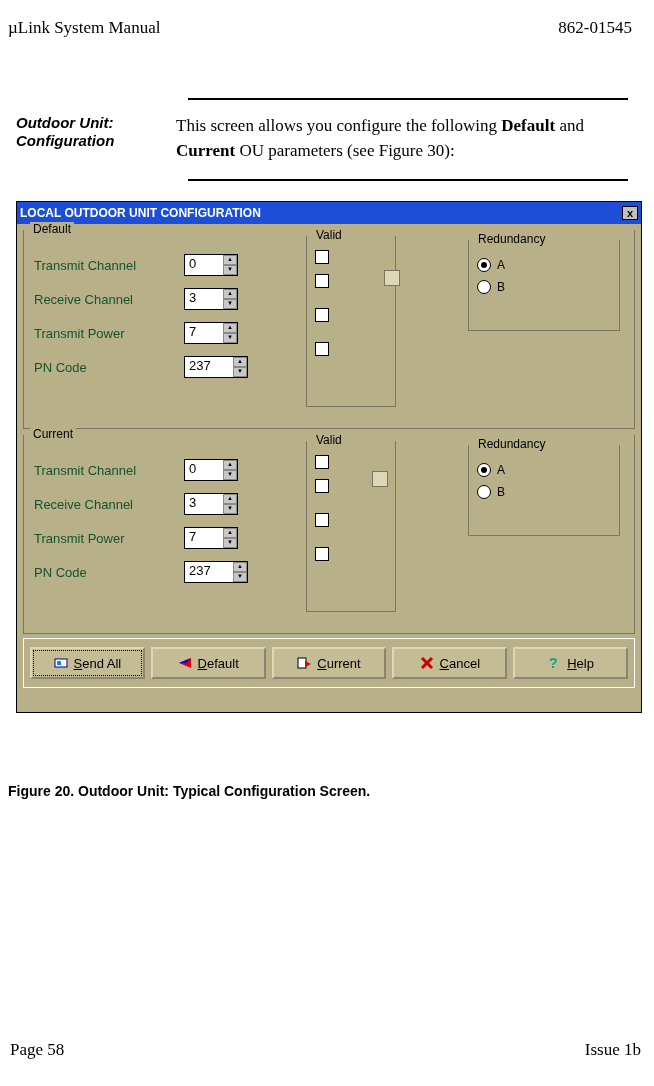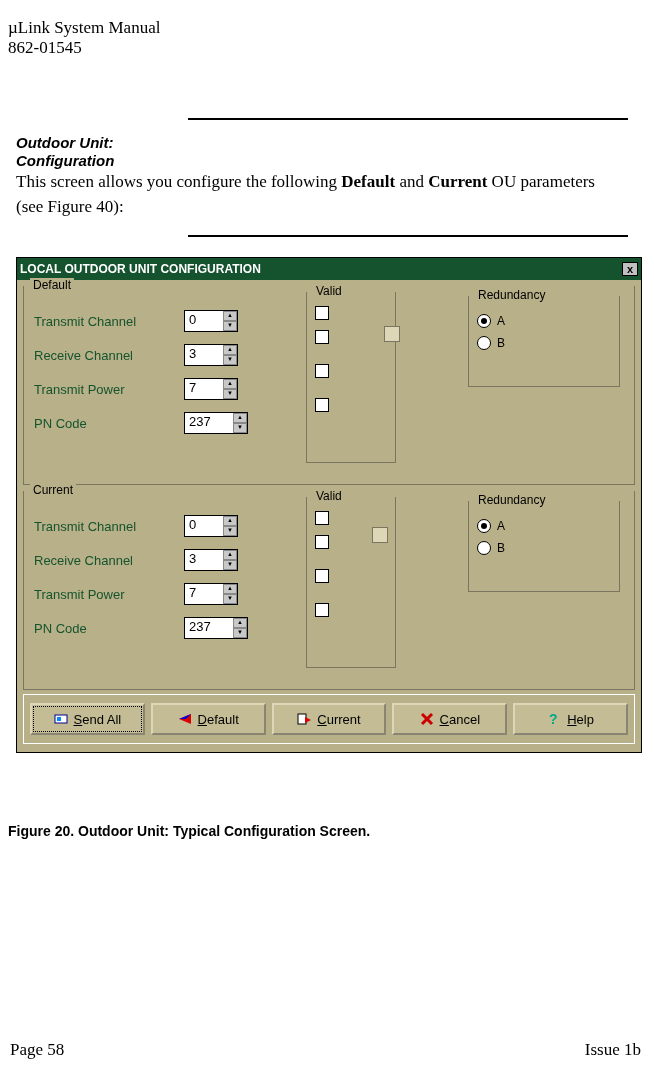--- a/index.html
+++ b/index.html
@@ -14,31 +14,29 @@
   }
   .page {
     padding: 18px 22px 0 8px;
     box-sizing: border-box;
     width: 654px;
   }
   .top-header {
     display: flex;
     justify-content: space-between;
     font-size: 17px;
-    flex-direction: column;
   }
   .rule-top {
     border-top: 2px solid #000;
     margin: 60px 0 14px 180px;
     width: 440px;
   }
   .body-block {
     display: flex;
     margin-left: 8px;
-    flex-direction: column;
   }
   .margin-label {
     width: 160px;
     font-family: Arial, sans-serif;
     font-weight: bold;
     font-style: italic;
     font-size: 15px;
     line-height: 1.2;
   }
   .body-text {
@@ -59,21 +57,21 @@
   }
   .dialog {
     border: 1px solid #000;
     background: #b8b088;
     width: 624px;
     font-family: "MS Sans Serif", Arial, sans-serif;
     font-size: 12px;
     color: #000;
   }
   .titlebar {
-    background: #14532d;
+    background: #1d4ed8;
     color: #fff;
     display: flex;
     justify-content: space-between;
     align-items: center;
     padding: 2px 3px;
     font-weight: bold;
     font-size: 12px;
     height: 18px;
   }
   .titlebar .close-btn {
@@ -194,21 +192,21 @@
     width: 6px; height: 6px; border-radius: 50%; background: #000;
   }
   .valid-frame {
     left: 282px;
     top: 6px;
     width: 64px;
     height: 150px;
   }
 
   .btnbar {
-    margin: 4px 6px 8px 6px;
+    margin: 4px 6px 24px 6px;
     border: 1px solid #fff;
     padding: 8px 6px;
     display: flex;
     gap: 6px;
     background: #b8b088;
   }
   .btn {
     flex: 1;
     height: 28px;
     border: 2px outset #ddd7b8;
@@ -252,21 +250,21 @@
   <div class="top-header">
     <span>µLink System Manual</span>
     <span>862-01545</span>
   </div>
 
   <div class="rule-top"></div>
 
   <div class="body-block">
     <div class="margin-label">Outdoor Unit: Configuration</div>
     <div class="body-text">
-      <span>This screen allows you configure the following </span><b>Default</b><span> and </span><b>Current</b><span> OU parameters (see Figure 40):</span>
+      <span>This screen allows you configure the following </span><b>Default</b><span> and </span><b>Current</b><span> OU parameters (see Figure 30):</span>
     </div>
   </div>
 
   <div class="rule-bottom"></div>
 
   <div class="dialog-wrap">
     <div class="dialog">
       <div class="titlebar">
         <span>LOCAL OUTDOOR UNIT CONFIGURATION</span>
         <span class="close-btn">x</span>

